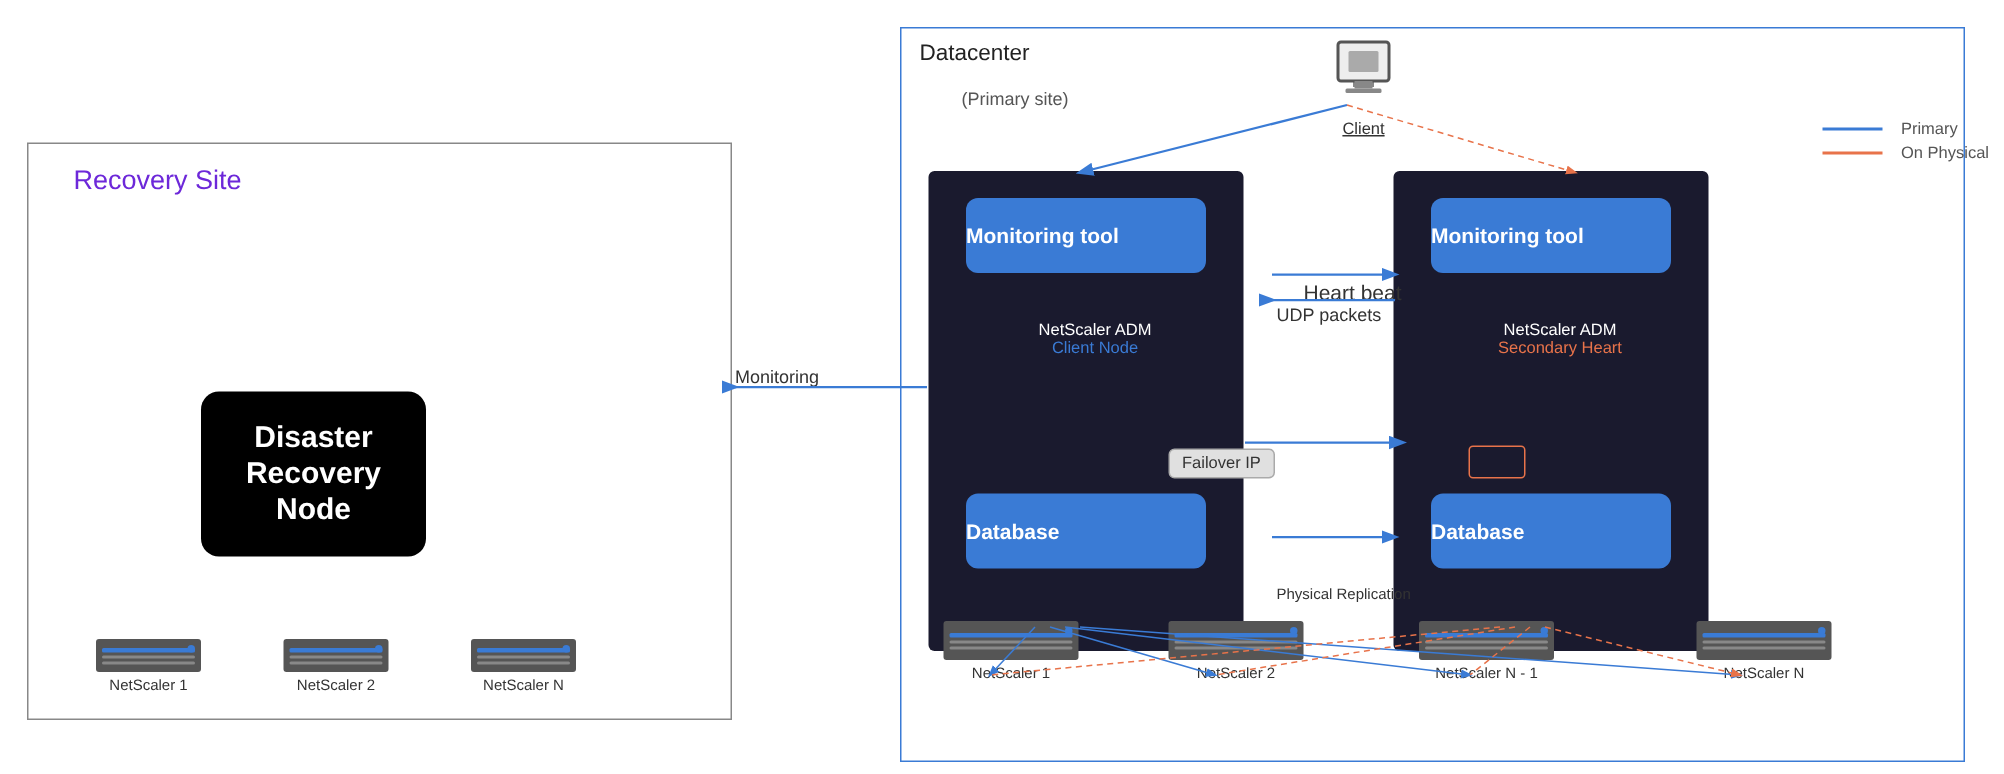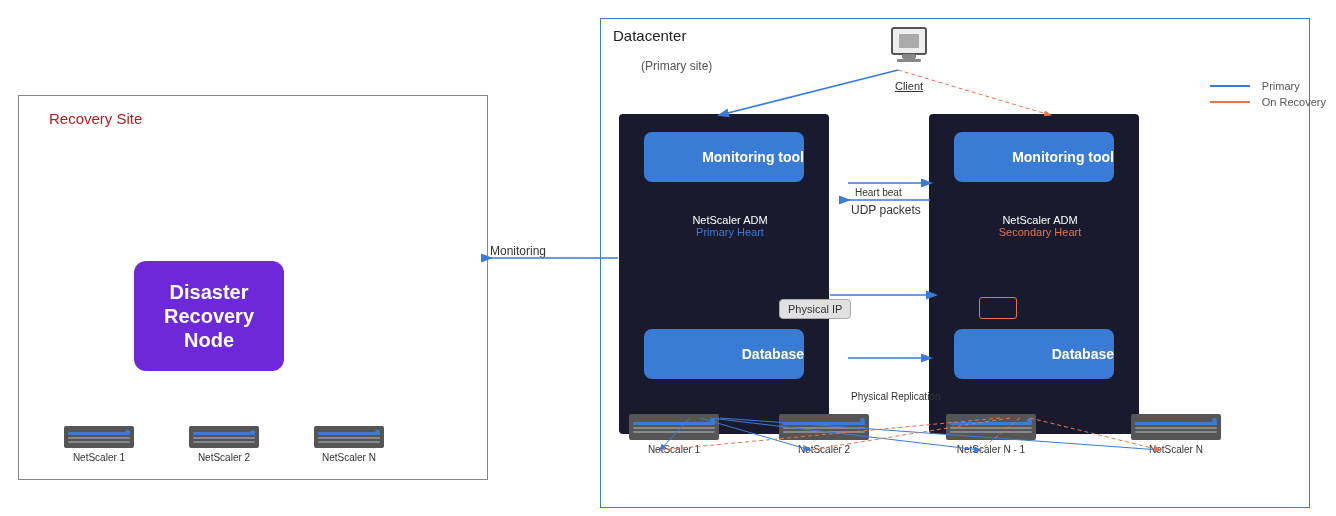--- a/index.html
+++ b/index.html
@@ -16,27 +16,27 @@
     #recovery-site {
       position: absolute;
       left: 18px; top: 95px;
       width: 470px; height: 385px;
       border: 1.5px solid #888;
       background: #fff;
     }
     #recovery-site-label {
       position: absolute;
       left: 30px; top: 14px;
-      font-size: 15px; color: #b91c1c;
+      font-size: 18px; color: #6d28d9;
     }
     #dr-node {
       position: absolute;
       left: 115px; top: 165px;
       width: 150px; height: 110px;
-      background: #6d28d9;
+      background: #000000;
       border-radius: 12px;
       display: flex; align-items: center; justify-content: center;
       text-align: center;
       color: #fff;
       font-size: 20px;
       font-weight: bold;
       line-height: 1.2;
     }
 
     
@@ -140,21 +140,21 @@
     }
 
     
     .blue-box {
       background: #3a7bd5;
       border-radius: 8px;
       color: #fff;
       font-size: 14px;
       font-weight: bold;
       text-align: center;
-      display: flex; align-items: center; justify-content: flex-end;
+      display: flex; align-items: center; justify-content: flex-start;
       position: absolute;
     }
     .adm-label {
       position: absolute;
       font-size: 11px;
       color: #fff;
       text-align: center;
       width: 100%;
     }
     .adm-label span {
@@ -226,22 +226,22 @@
     
     #replication-label {
       position: absolute;
       left: 490px; top: 244px;
       font-size: 12px; color: #333;
     }
 
     
     #heartbeat-label {
       position: absolute;
-      left: 254px; top: 168px;
-      font-size: 10px; color: #333;
+      left: 268px; top: 168px;
+      font-size: 14px; color: #333;
     }
     #udp-label {
       position: absolute;
       left: 250px; top: 184px;
       font-size: 12px; color: #333;
     }
 
     
     #phys-rep-label {
       position: absolute;
@@ -306,21 +306,21 @@
   </div>
 
   <div class="black-panel" id="primary-panel">
 
     <div class="blue-box" style="left:25px;top:18px;width:160px;height:50px;">
       <span>Monitoring tool</span>
     </div>
 
     <div class="adm-label" style="top:100px;">
       <span>NetScaler ADM</span>
-      <span class="primary-color">Primary Heart</span>
+      <span class="primary-color">Client Node</span>
     </div>
 
     <div class="blue-box" style="left:25px;top:215px;width:160px;height:50px;">
       <span>Database</span>
     </div>
   </div>
 
   <div class="black-panel" id="secondary-panel">
 
     <div class="blue-box" style="left:25px;top:18px;width:160px;height:50px;">
@@ -330,21 +330,21 @@
     <div class="adm-label" style="top:100px;">
       <span>NetScaler ADM</span>
       <span class="secondary-color">Secondary Heart</span>
     </div>
 
     <div class="blue-box" style="left:25px;top:215px;width:160px;height:50px;">
       <span>Database</span>
     </div>
   </div>
 
-  <div id="floating-ip">Physical IP</div>
+  <div id="floating-ip">Failover IP</div>
   <div id="floating-ip-box2"></div>
 
   <div id="heartbeat-label">Heart beat</div>
 
   <div id="udp-label">UDP packets</div>
 
   <div id="phys-rep-label">Physical Replication</div>
 
   <div class="ns-dc-container" style="left:28px;top:395px;">
     <div class="ns-device" style="width:90px;height:26px;">
@@ -387,21 +387,21 @@
   </div>
 </div>
 
 <div id="legend">
   <div class="legend-item">
     <div class="legend-line primary"></div>
     <span>Primary</span>
   </div>
   <div class="legend-item">
     <div class="legend-line failover"></div>
-    <span>On Recovery</span>
+    <span>On Physical</span>
   </div>
 </div>
 
 <svg id="arrows-svg">
   <defs>
     <marker id="arrowBlue" markerWidth="8" markerHeight="8" refX="6" refY="3" orient="auto">
       <path d="M0,0 L0,6 L8,3 z" fill="#3a7bd5"></path>
     </marker>
     <marker id="arrowBlueLeft" markerWidth="8" markerHeight="8" refX="2" refY="3" orient="auto">
       <path d="M8,0 L8,6 L0,3 z" fill="#3a7bd5"></path>

